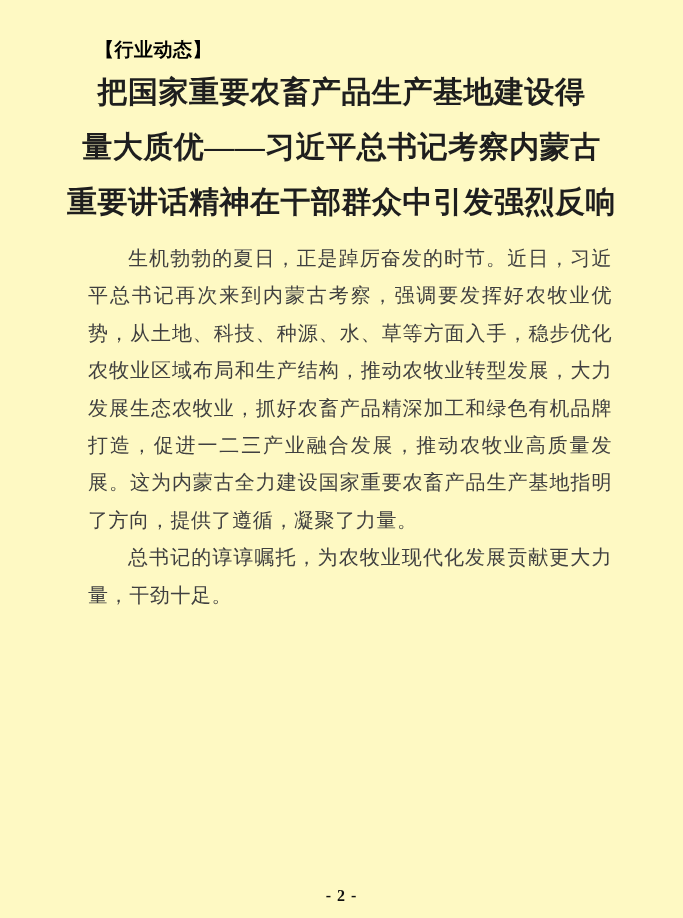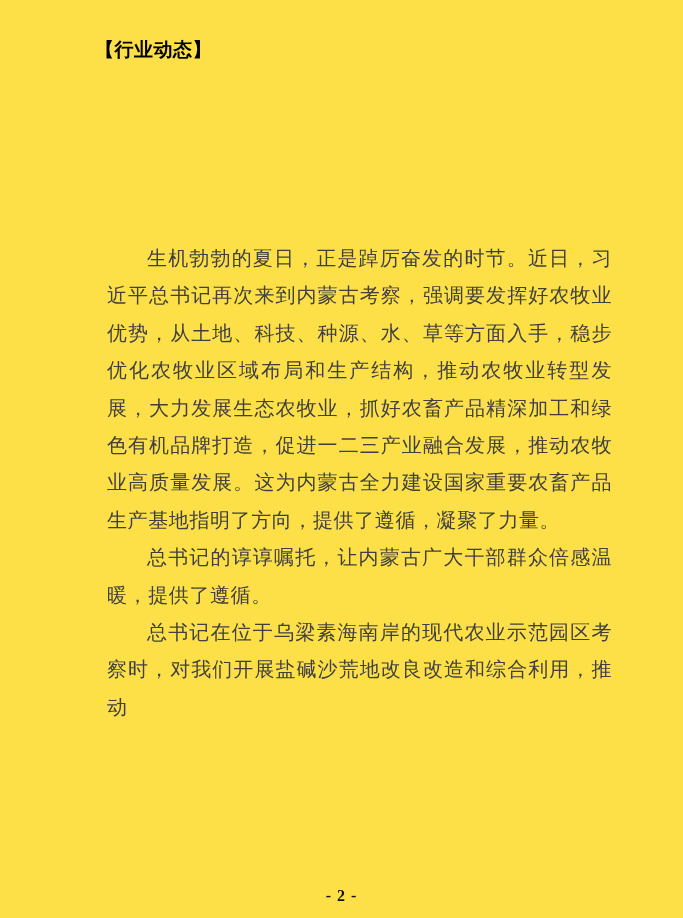--- a/index.html
+++ b/index.html
@@ -4,21 +4,21 @@
 <style>
   html, body {
     margin: 0;
     padding: 0;
     background: #ffffff;
   }
   .page {
     position: relative;
     width: 683px;
     height: 918px;
-    background: #fde047;
+    background: #fef9c3;
     overflow: hidden;
     font-family: "Liberation Serif", "DejaVu Serif", serif;
   }
   .category-label {
     position: absolute;
     left: 95px;
     top: 37px;
     font-family: "Liberation Sans", "DejaVu Sans", sans-serif;
     font-size: 19px;
     font-weight: 700;
@@ -38,21 +38,21 @@
     font-weight: 700;
     color: #1e1e1e;
     letter-spacing: 0.5px;
   }
   .title-line {
     display: block;
     white-space: nowrap;
   }
   .article-body {
     position: absolute;
-    left: 107px;
+    left: 88px;
     right: 71px;
     top: 240px;
     font-size: 20px;
     line-height: 37.4px;
     color: #404040;
     letter-spacing: 0.6px;
     text-align: justify;
     text-justify: inter-character;
   }
   .article-body p {
@@ -72,22 +72,26 @@
     letter-spacing: 1px;
   }
 </style>
 </head>
 <body>
 
 <div class="page">
 
   <div class="category-label">【行业动态】</div>
 
+  <h1 class="article-title">
+    <span class="title-line">把国家重要农畜产品生产基地建设得</span>
+    <span class="title-line">量大质优——习近平总书记考察内蒙古</span>
+    <span class="title-line">重要讲话精神在干部群众中引发强烈反响</span>
+  </h1>
 
   <div class="article-body">
     <p>生机勃勃的夏日，正是踔厉奋发的时节。近日，习近平总书记再次来到内蒙古考察，强调要发挥好农牧业优势，从土地、科技、种源、水、草等方面入手，稳步优化农牧业区域布局和生产结构，推动农牧业转型发展，大力发展生态农牧业，抓好农畜产品精深加工和绿色有机品牌打造，促进一二三产业融合发展，推动农牧业高质量发展。这为内蒙古全力建设国家重要农畜产品生产基地指明了方向，提供了遵循，凝聚了力量。</p>
-    <p>总书记的谆谆嘱托，让内蒙古广大干部群众倍感温暖，提供了遵循。</p>
-    <p>总书记在位于乌梁素海南岸的现代农业示范园区考察时，对我们开展盐碱沙荒地改良改造和综合利用，推动</p>
+    <p>总书记的谆谆嘱托，为农牧业现代化发展贡献更大力量，干劲十足。</p>
   </div>
 
   <div class="page-number">- 2 -</div>
 
 </div>
 
 </body></html>

